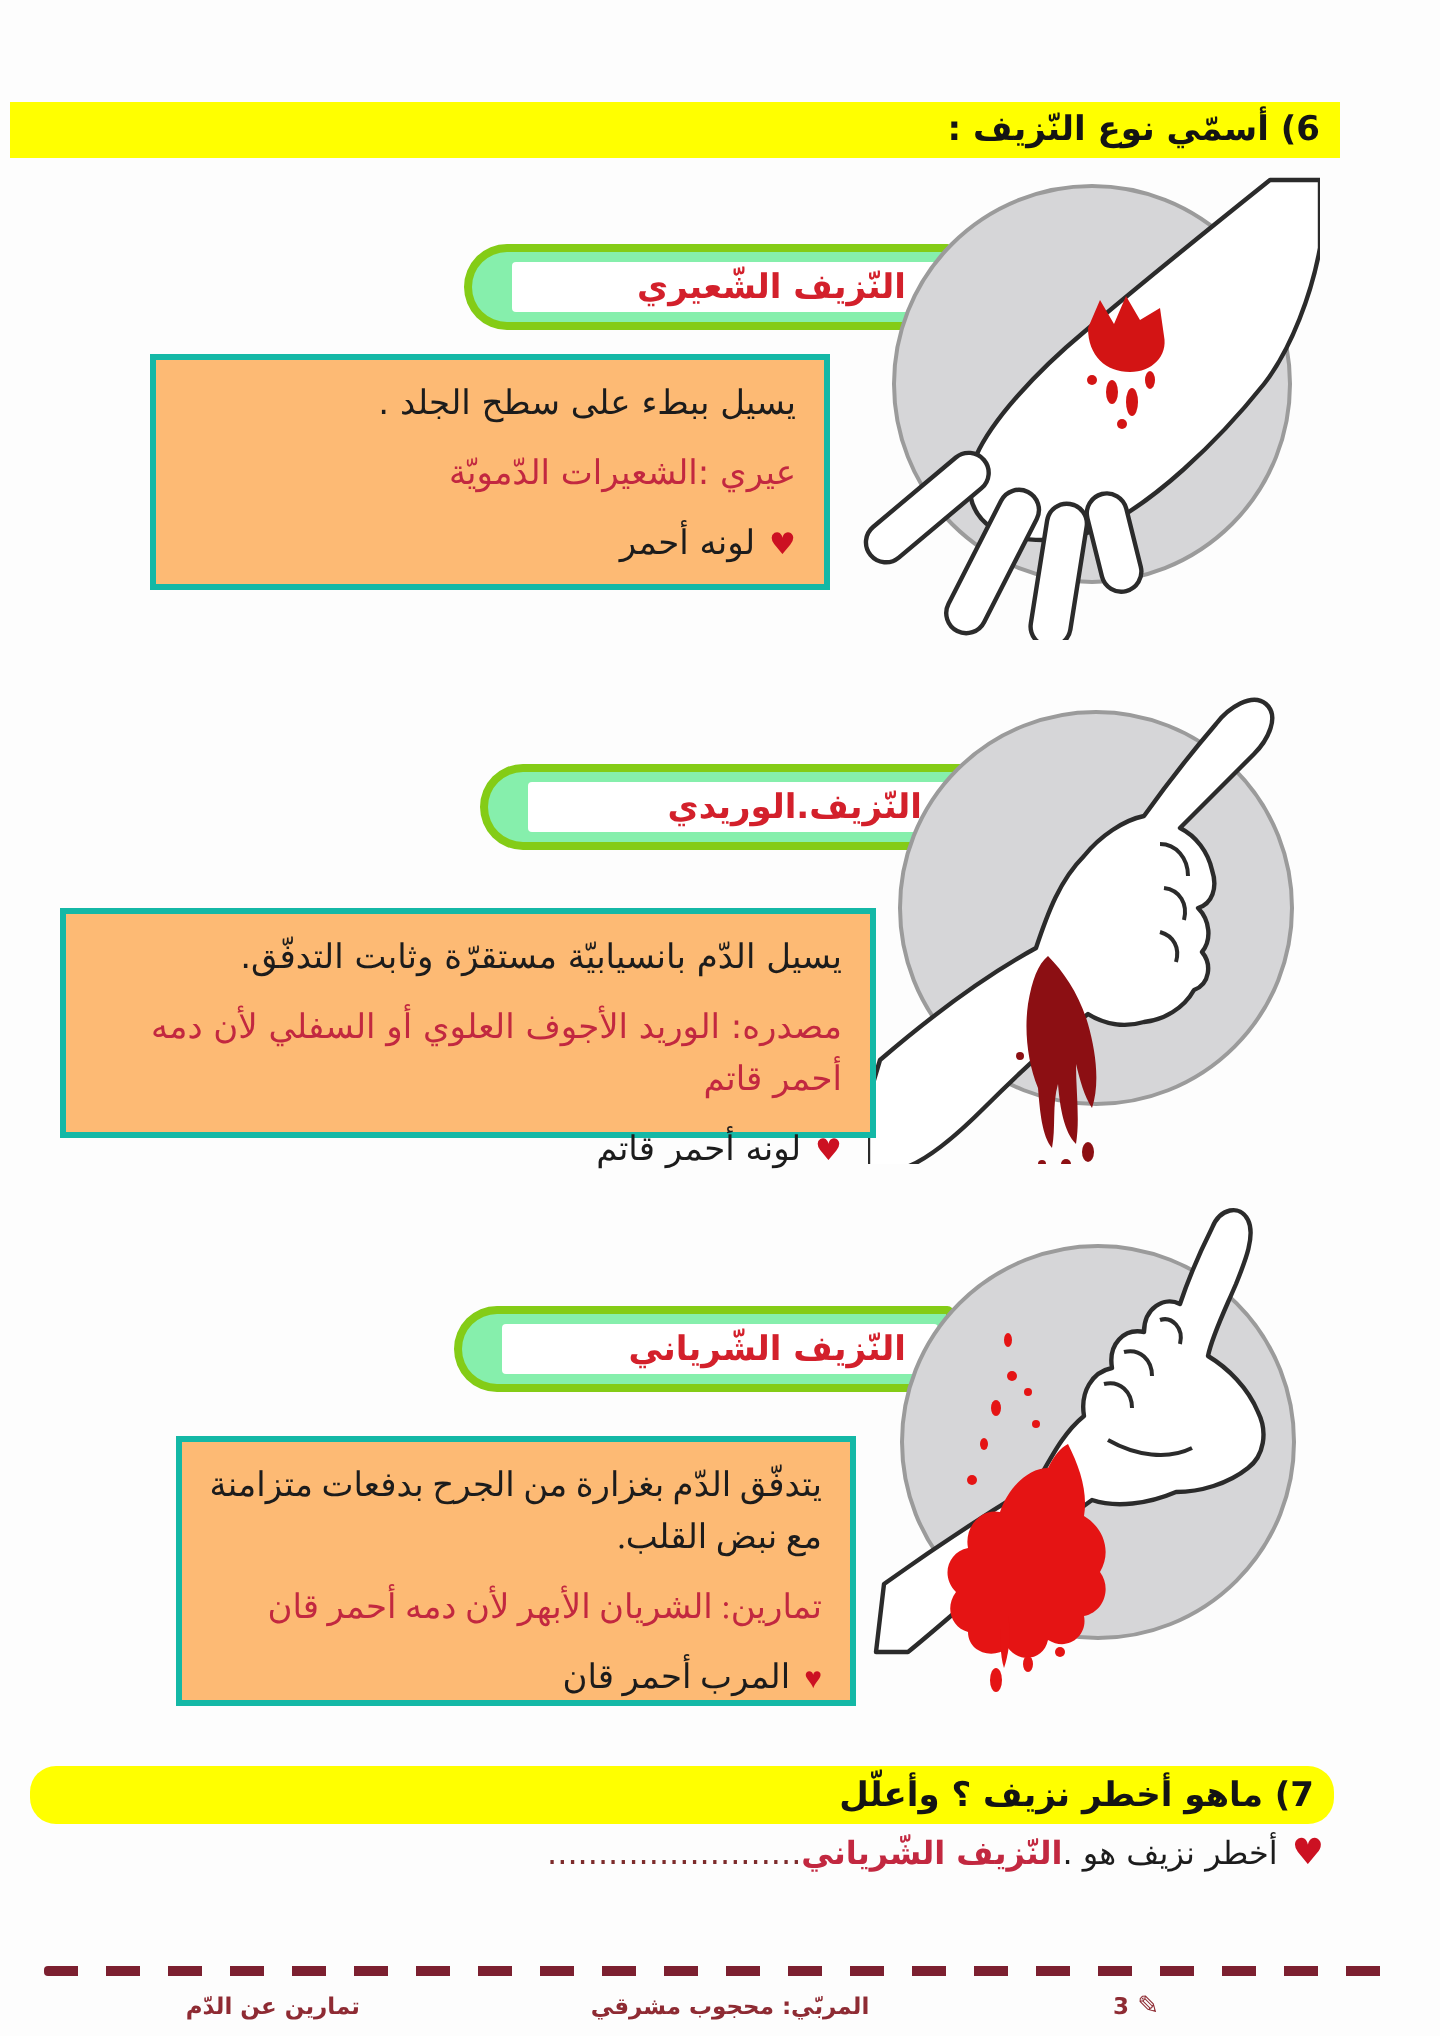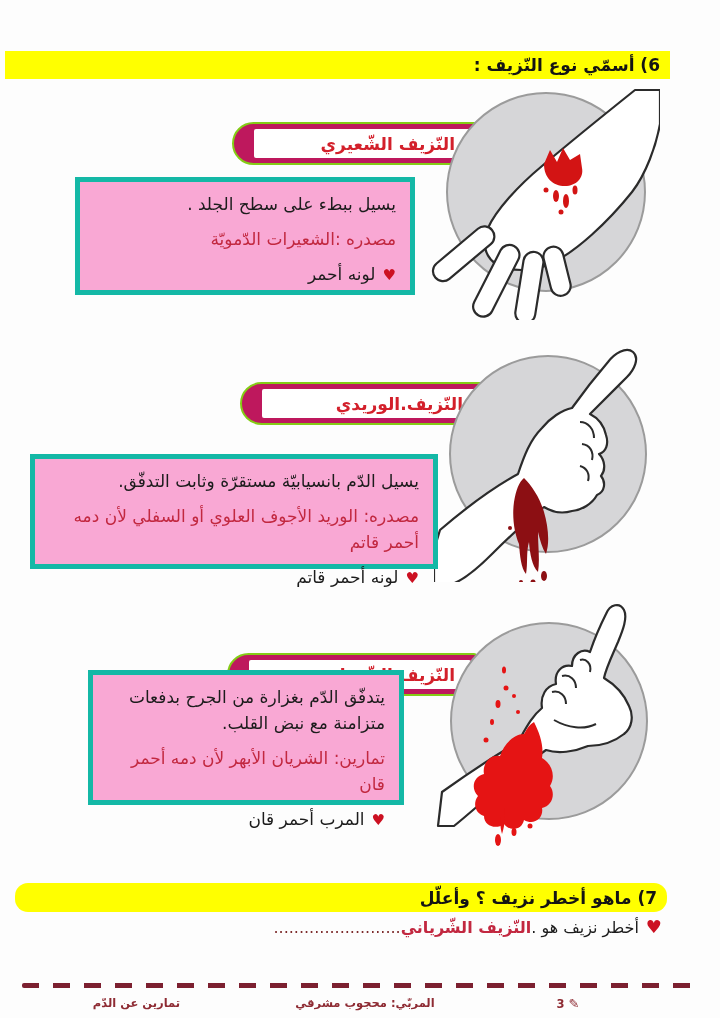--- a/index.html
+++ b/index.html
@@ -12,49 +12,49 @@
   .ybar{
     position:absolute;background:#ffff00;color:#141414;
     font-size:17px;font-weight:700;display:flex;align-items:center;
     padding:0 10px;box-sizing:border-box;white-space:nowrap;
   }
   #qbar6{left:5px;top:51px;width:665px;height:28px;}
   #qbar7{left:15px;top:883px;width:652px;height:29px;border-radius:13px;}
 
   
   .pill{
-    position:absolute;height:43px;background:#be185d;
-    border:2px solid #84cc16;border-radius:26px 4px 4px 26px;
+    position:absolute;height:43px;background:#86efac;
+    border:4px solid #84cc16;border-radius:26px 4px 4px 26px;
     box-sizing:border-box;z-index:1;
   }
   .pill-inner{
     position:absolute;left:20px;right:4px;top:5px;bottom:5px;
     background:#ffffff;border-radius:2px;display:flex;align-items:center;
     padding-right:16px;box-sizing:border-box;
     color:#d3202b;font-weight:700;font-size:17px;white-space:nowrap;
   }
   #pill1{left:232px;top:122px;width:245px;}
   #pill2{left:240px;top:382px;width:245px;}
   #pill3{left:227px;top:653px;width:250px;}
 
   
   .illus{position:absolute;z-index:2;}
   #illus1{left:430px;top:80px;}
   #illus2{left:434px;top:332px;}
   #illus3{left:434px;top:600px;}
 
   
   .dbox{
-    position:absolute;background:#f9a8d4;border:5px solid #14b8a6;
+    position:absolute;background:#fdba74;border:3px solid #14b8a6;
     box-sizing:border-box;z-index:3;padding:9px 14px 0 8px;
     font-size:17px;font-weight:500;line-height:26px;
   }
   #box1{left:75px;top:177px;width:340px;height:118px;}
   #box2{left:30px;top:454px;width:408px;height:115px;}
-  #box3{left:88px;top:670px;width:316px;height:135px;}
+  #box3{left:88px;top:718px;width:340px;height:135px;font-family:Liberation Serif, serif;}
   .dbox p{margin:0 0 9px 0;}
   .src{color:#c22840;}
   .heart{color:#cc1122;}
   .dbox .heart{margin-left:7px;font-size:15px;}
 
   
   .ans{
     position:absolute;right:58px;z-index:1;font-size:16px;font-weight:500;
     color:#1c1c1c;white-space:nowrap;direction:rtl;
   }
@@ -107,21 +107,21 @@
       <ellipse cx="126" cy="116" rx="3" ry="6"></ellipse>
       <ellipse cx="136" cy="121" rx="3" ry="7"></ellipse>
       <ellipse cx="145" cy="110" rx="2.5" ry="4.5"></ellipse>
       <circle cx="116" cy="110" r="2.5"></circle>
       <circle cx="131" cy="132" r="2.5"></circle>
     </g>
   </svg>
 
   <div class="dbox" id="box1">
     <p>يسيل ببطء على سطح الجلد .</p>
-    <p class="src">مصدره :الشعيرات الدّمويّة</p>
+    <p class="src">عيري :الشعيرات الدّمويّة</p>
     <p><span class="heart">♥</span><span>لونه أحمر</span></p>
   </div>
 
   <div class="pill" id="pill2">
     <div class="pill-inner">النّزيف.الوريدي</div>
   </div>
 
   <svg class="illus" id="illus2" width="230" height="250" viewBox="0 0 230 250">
     <circle cx="114" cy="122" r="98" fill="#d6d6d8" stroke="#9b9b9b" stroke-width="2"></circle>
     <g>

